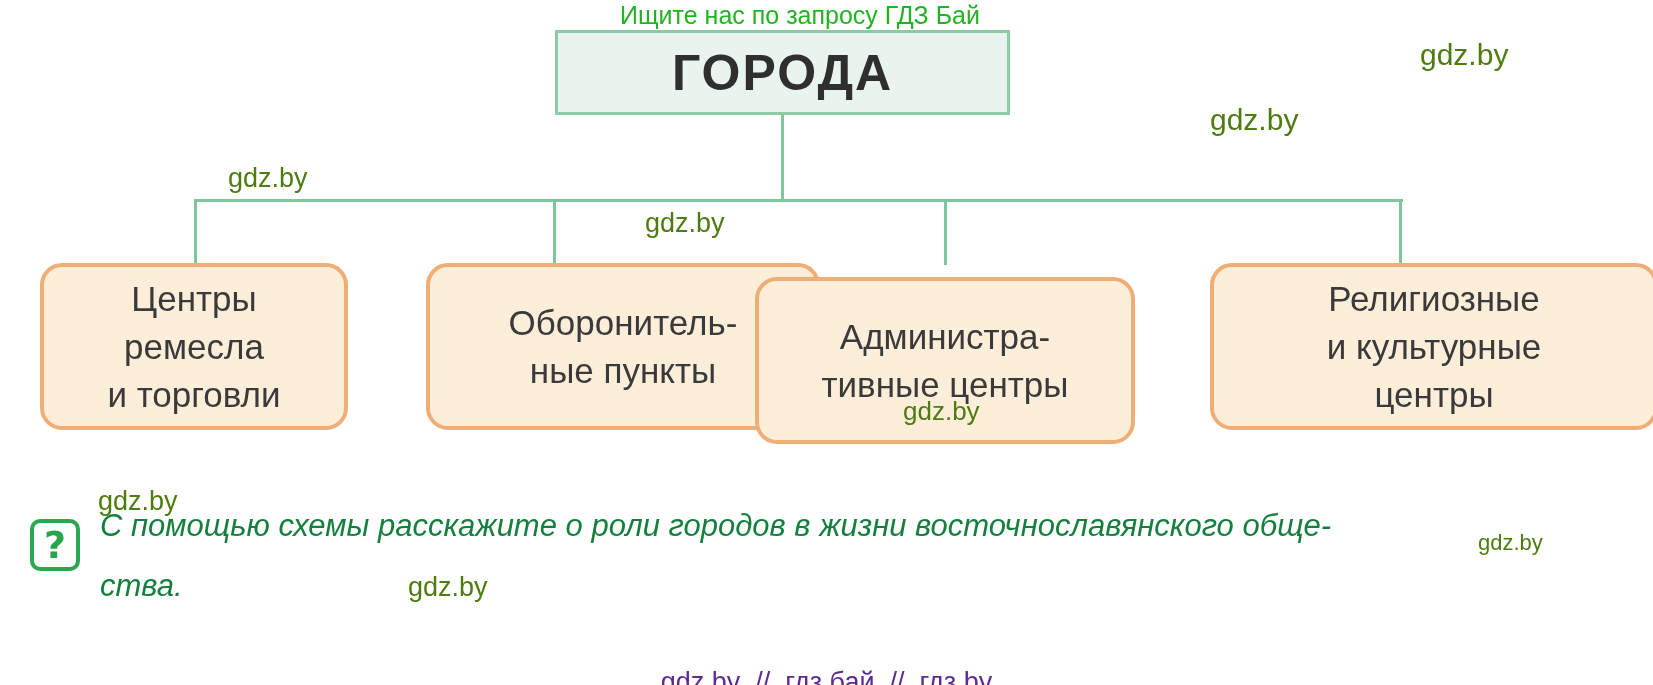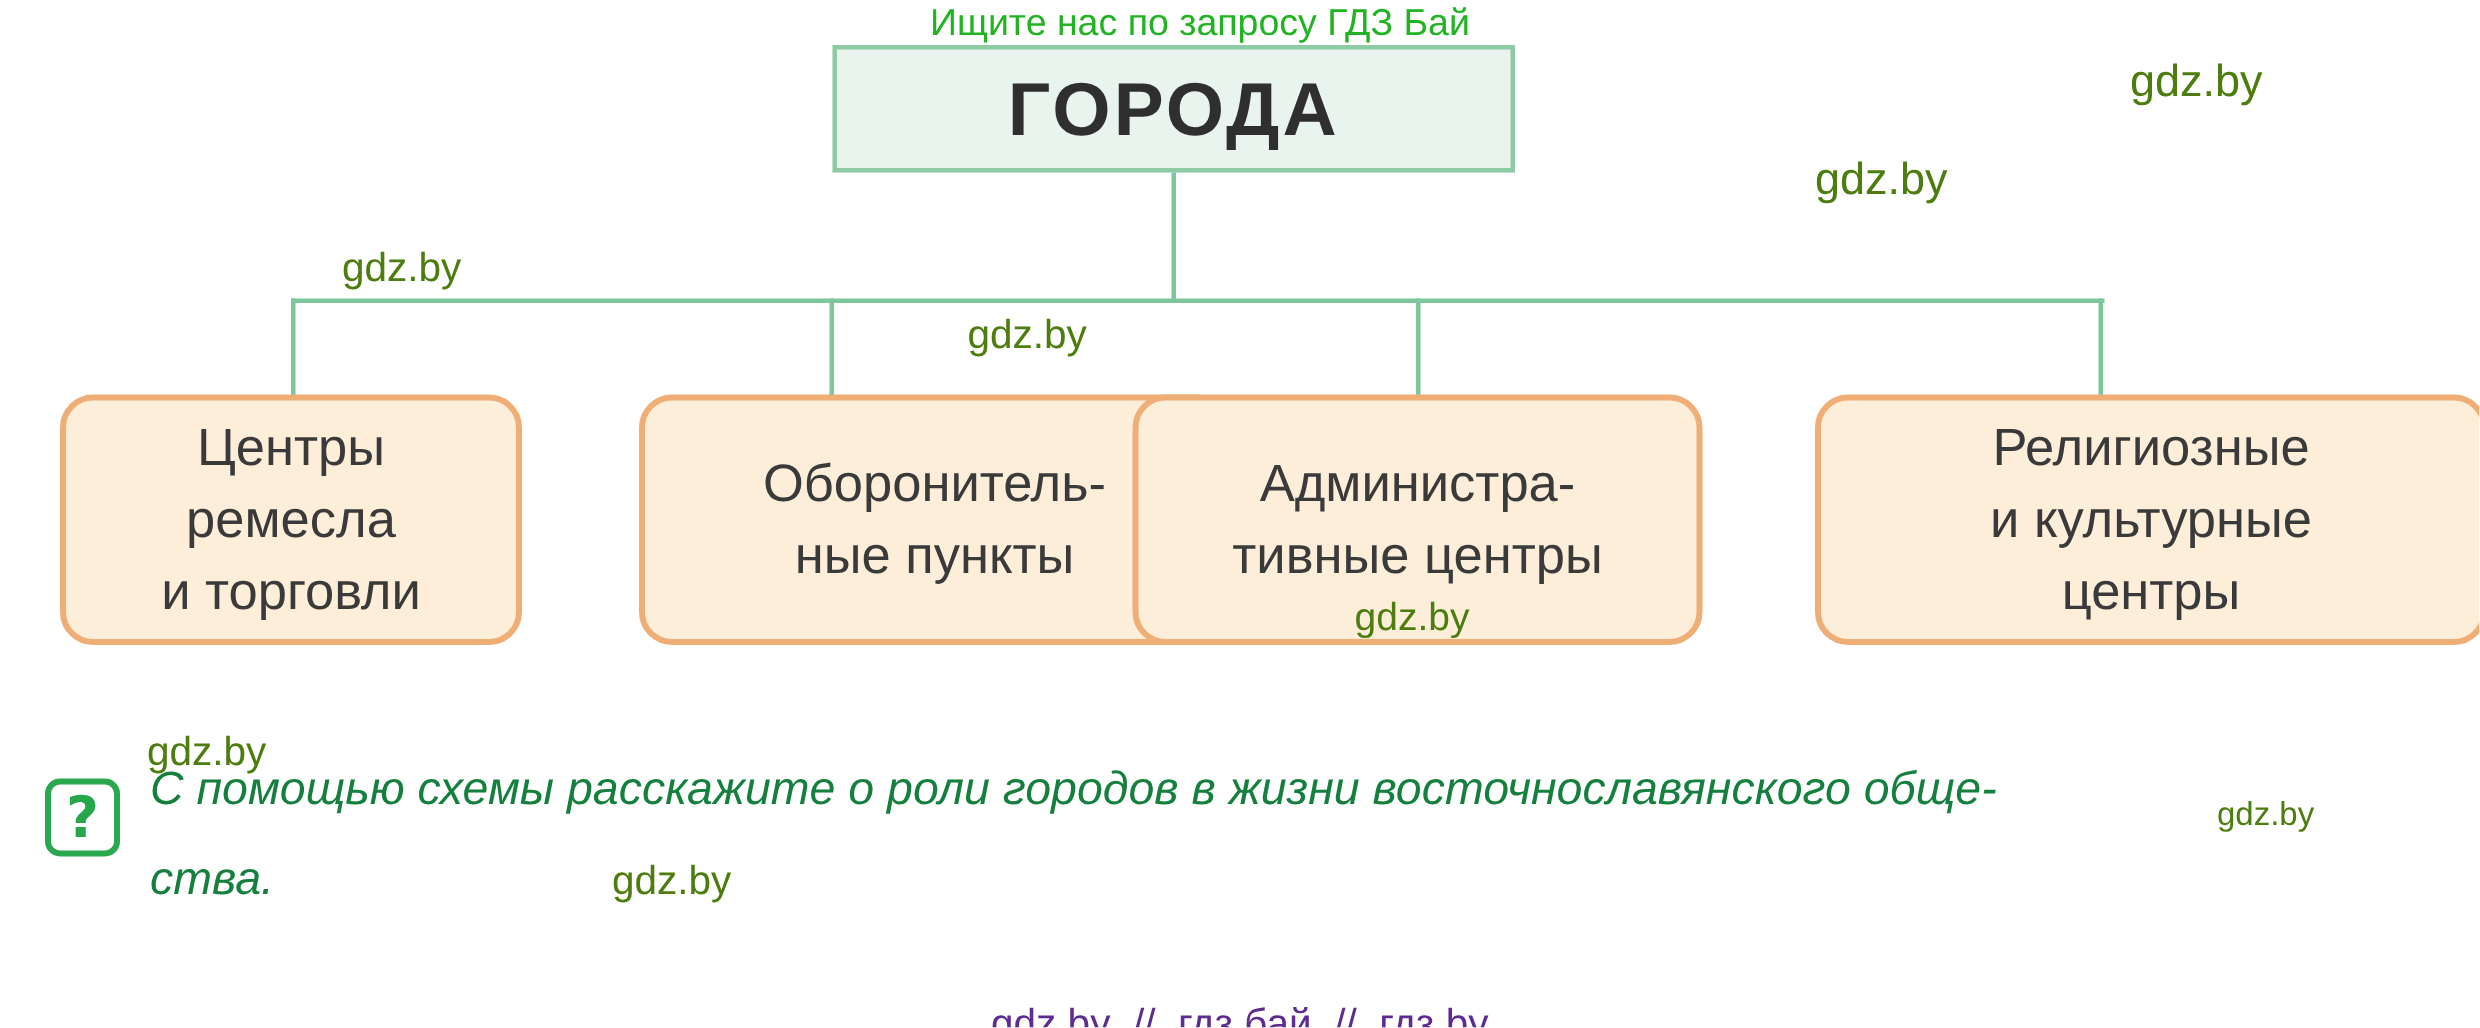--- a/index.html
+++ b/index.html
@@ -52,21 +52,21 @@
     border-radius: 22px;
     box-sizing: border-box;
     display: flex; align-items: center; justify-content: center;
     text-align: center;
     font-size: 35px; line-height: 48px;
     color: #3a3a3a;
     white-space: pre-line;
   }
   .node-1 { left: 40px;   width: 308px; }
   .node-2 { left: 390px;  width: 394px; margin-left: 36px; }
-  .node-3 { left: 755px;  width: 380px; }
+  .node-3 { left: 755px;  width: 380px; margin-top: 14px; }
   .node-4 { left: 1210px; width: 448px; }
 
   
   .wm { position: absolute; font-size: 27px; color: #4d7c0f; }
   .wm-1 { left: 1420px; top: 38px;  font-size: 30px; }
   .wm-2 { left: 1210px; top: 103px; font-size: 30px; }
   .wm-3 { left: 228px;  top: 163px; }
   .wm-4 { left: 645px;  top: 208px; }
   .wm-5 { left: 903px;  top: 396px; font-size: 26px; }
   .wm-6 { left: 98px;   top: 486px; }

